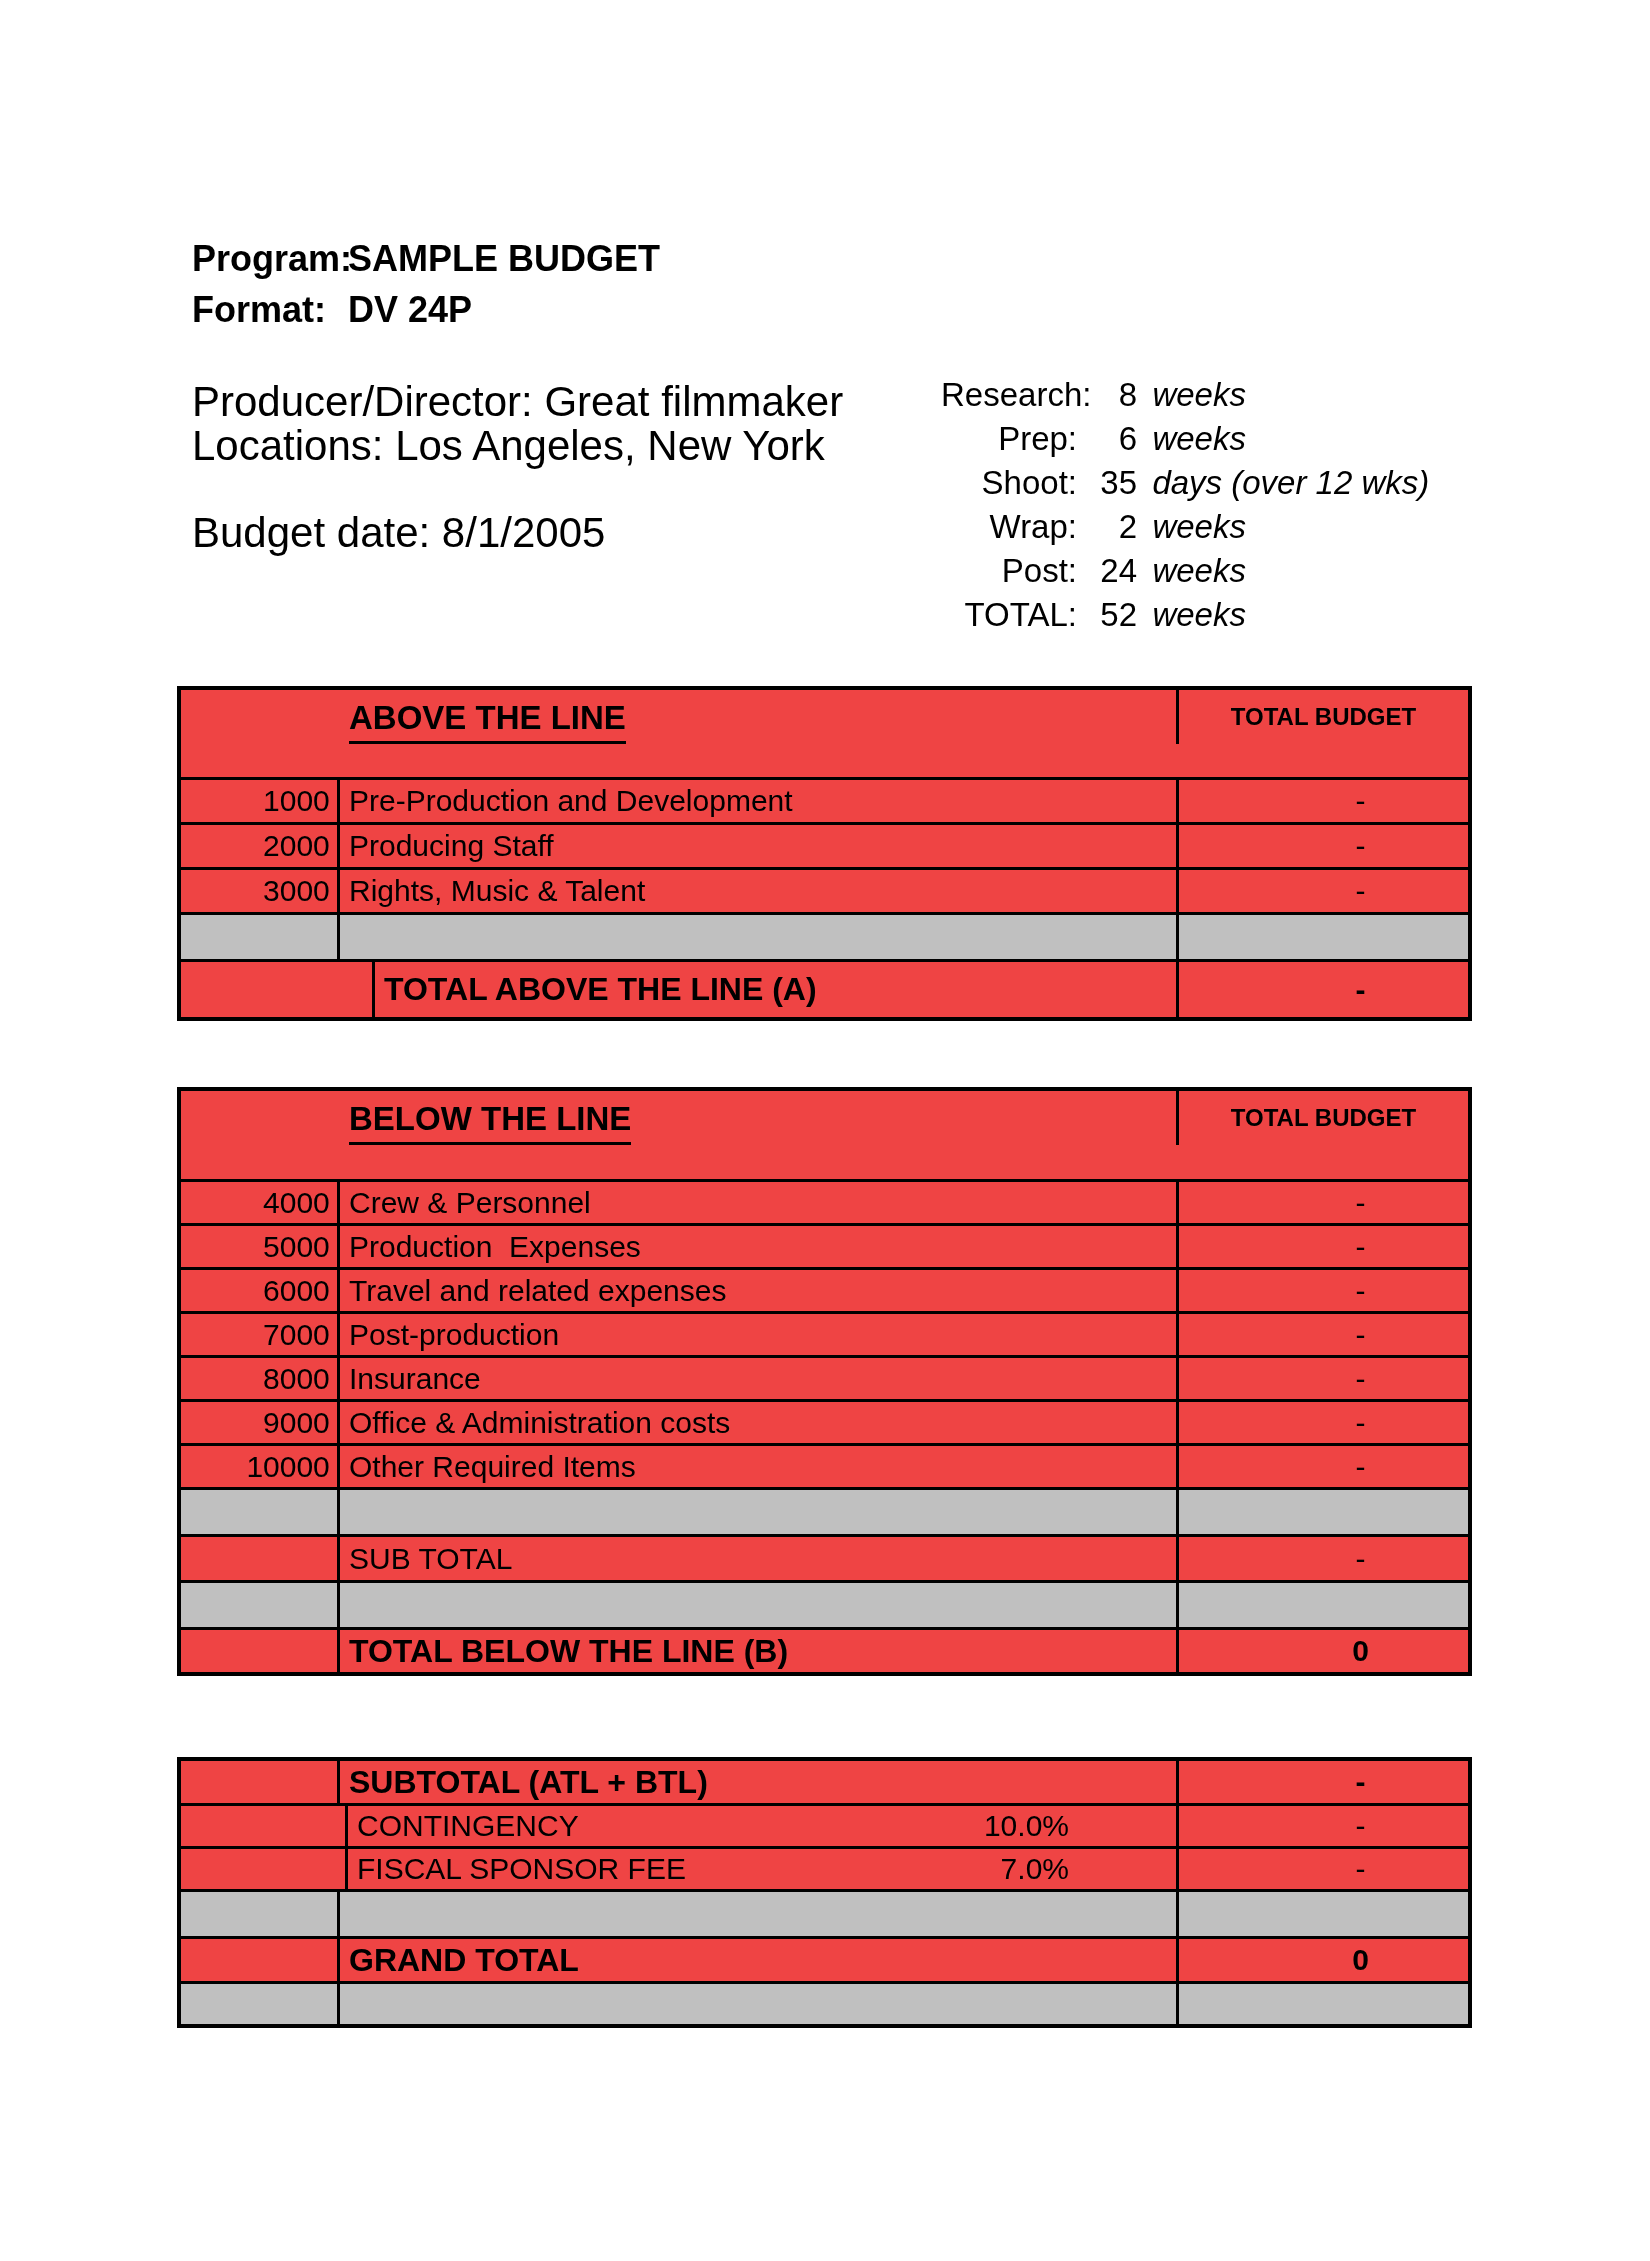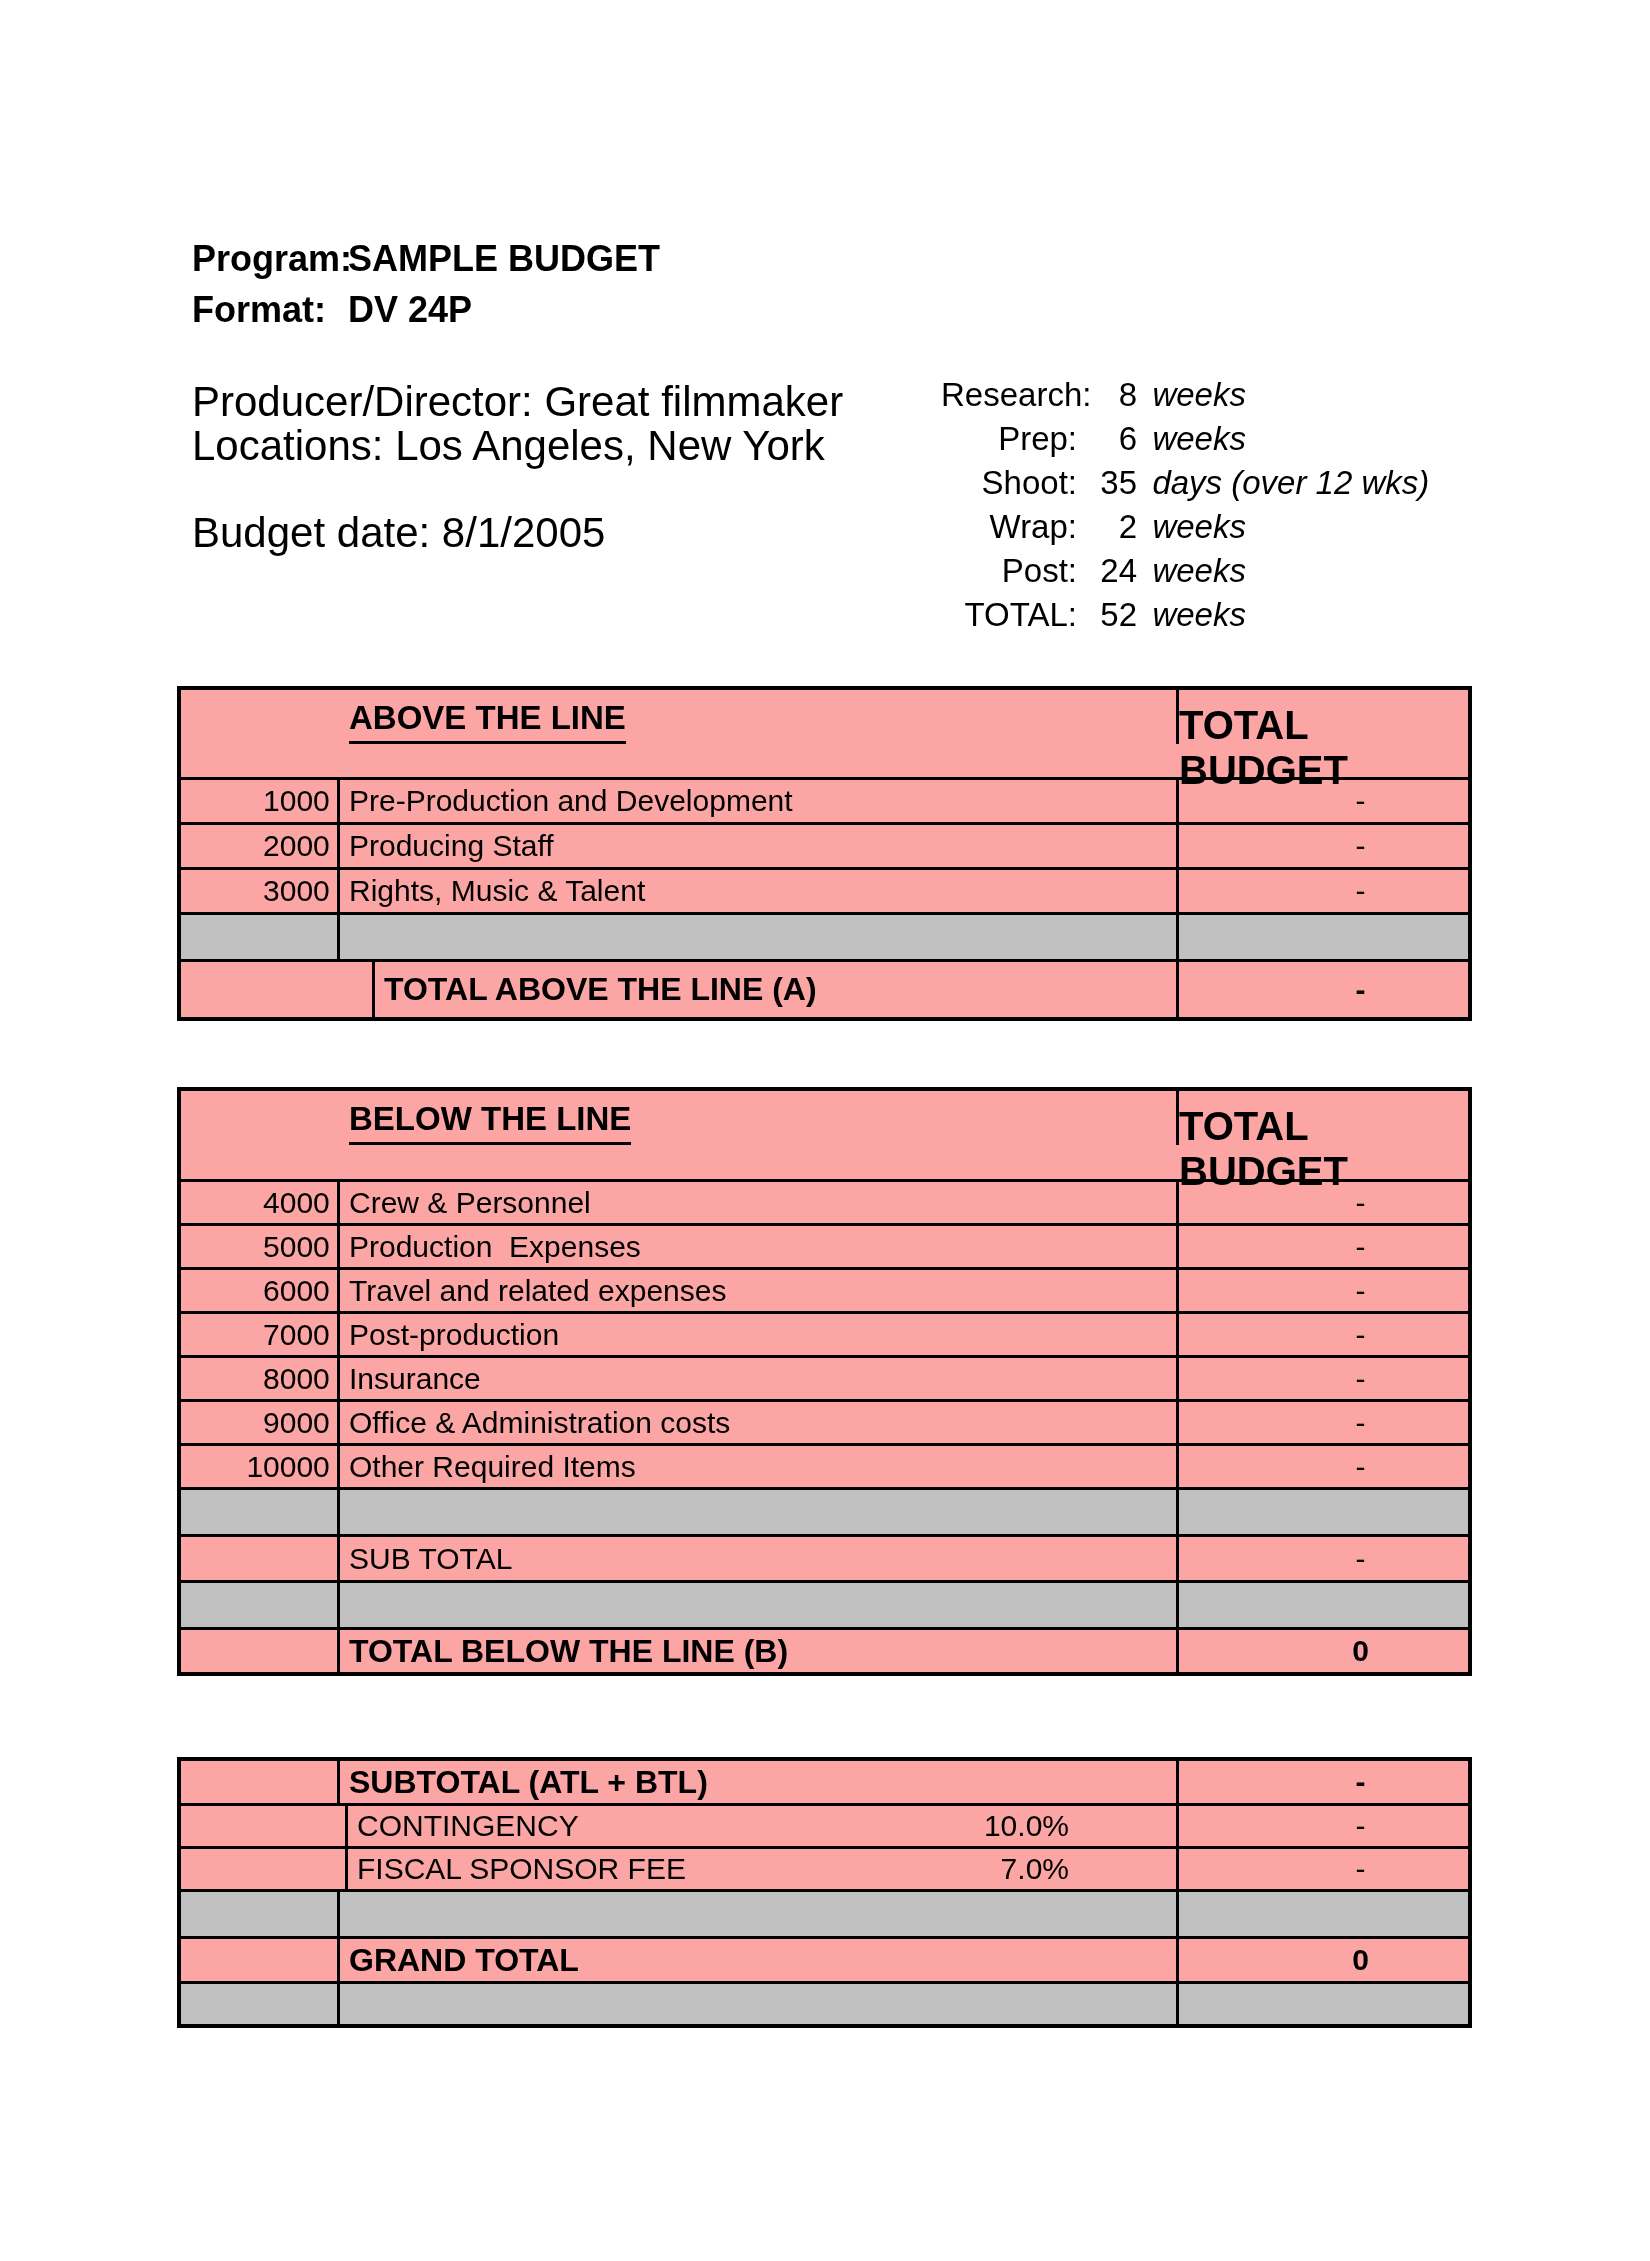--- a/index.html
+++ b/index.html
@@ -23,21 +23,21 @@
   .info-date { top:513px; }
 
   
   .schedule { position:absolute; left:941px; top:373px; }
   .sch-row { display:flex; height:44px; align-items:center; font-size:33px; }
   .sch-label { width:136px; text-align:right; }
   .sch-num { width:60px; text-align:right; }
   .sch-unit { margin-left:15.4px; white-space:pre;font-style:italic; }
 
   
-  .tbl { position:absolute; left:177px; width:1295px; border:4.5px solid #000; background:#fca5a5; }
+  .tbl { position:absolute; left:177px; width:1295px; border:4.5px solid #000; background:#ef4444; }
   .trow { display:flex; border-top:3.6px solid #000; }
   .trow:first-child { border-top:none; }
   .trow.gray { background:var(--shade); }
   .cell-code {
     flex:0 0 159px; border-right:3.6px solid #000;
     display:flex; align-items:center; justify-content:flex-end;
     padding-right:7.2px; font-size:30px;
   }
   .cell-desc {
     flex:1 1 auto; border-right:3.6px solid #000;
@@ -49,21 +49,21 @@
     font-size:30px;
   }
   .cell-amt.offset { padding-left:74px; }
   .hrow { align-items:flex-start; }
   .hrow .cell-desc { align-items:flex-start; padding-top:9px; }
   .hrow .cell-amt { align-items:flex-start; padding-top:12.7px; }
   .tbl-title {
     font-size:33px; font-weight:bold;
     border-bottom:3.6px solid #000; padding-bottom:3.6px;
   }
-  .budget-head { font-weight:bold; font-size:40px; }
+  .budget-head { font-weight:bold; font-size:24px; }
   .bold-row .cell-desc, .bold-row .cell-amt { font-weight:bold; }
   .bold-row .cell-desc { font-size:32px; }
 
   
   .h-head1 { height:87px; }
   .h-data  { height:45px; }
   .h-gray1 { height:47px; }
   .h-tot1  { height:58px;padding-left:35px; }
 
   .h-head2 { height:88px; }

